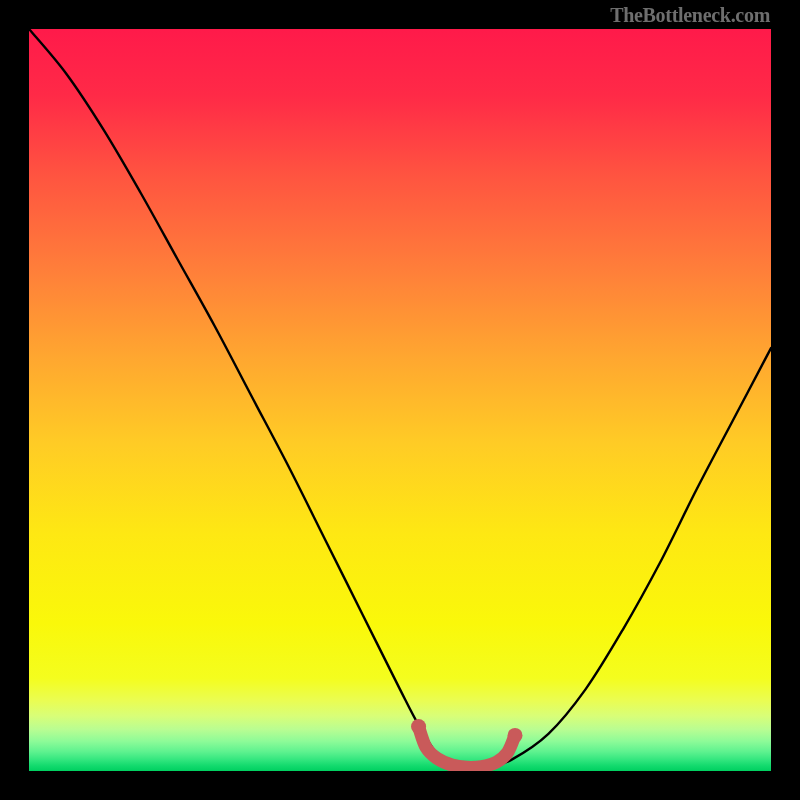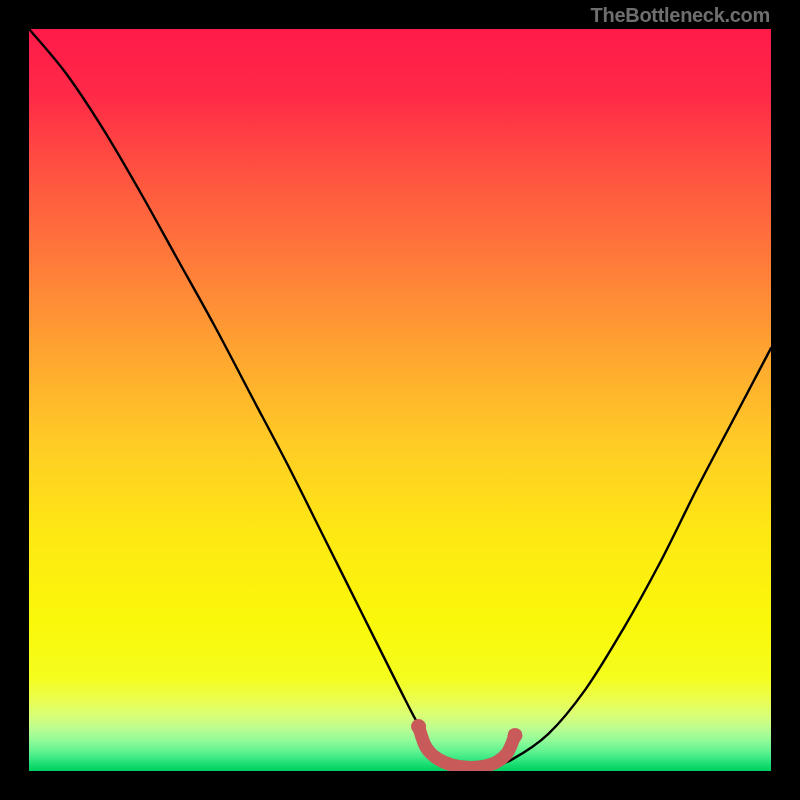--- a/index.html
+++ b/index.html
@@ -22,21 +22,21 @@
     position: absolute;
     left: 0;
     top: 0;
     width: 742px;
     height: 742px;
   }
   .watermark {
     position: absolute;
     top: 4px;
     right: 30px;
-    font-family: Liberation Sans, sans-serif;
+    font-family: Liberation Serif, serif;
     font-size: 20px;
     font-weight: bold;
     color: #6e6e6e;
     letter-spacing: -0.3px;
   }
   svg { display: block; }
 </style>
 </head>
 <body>
 

